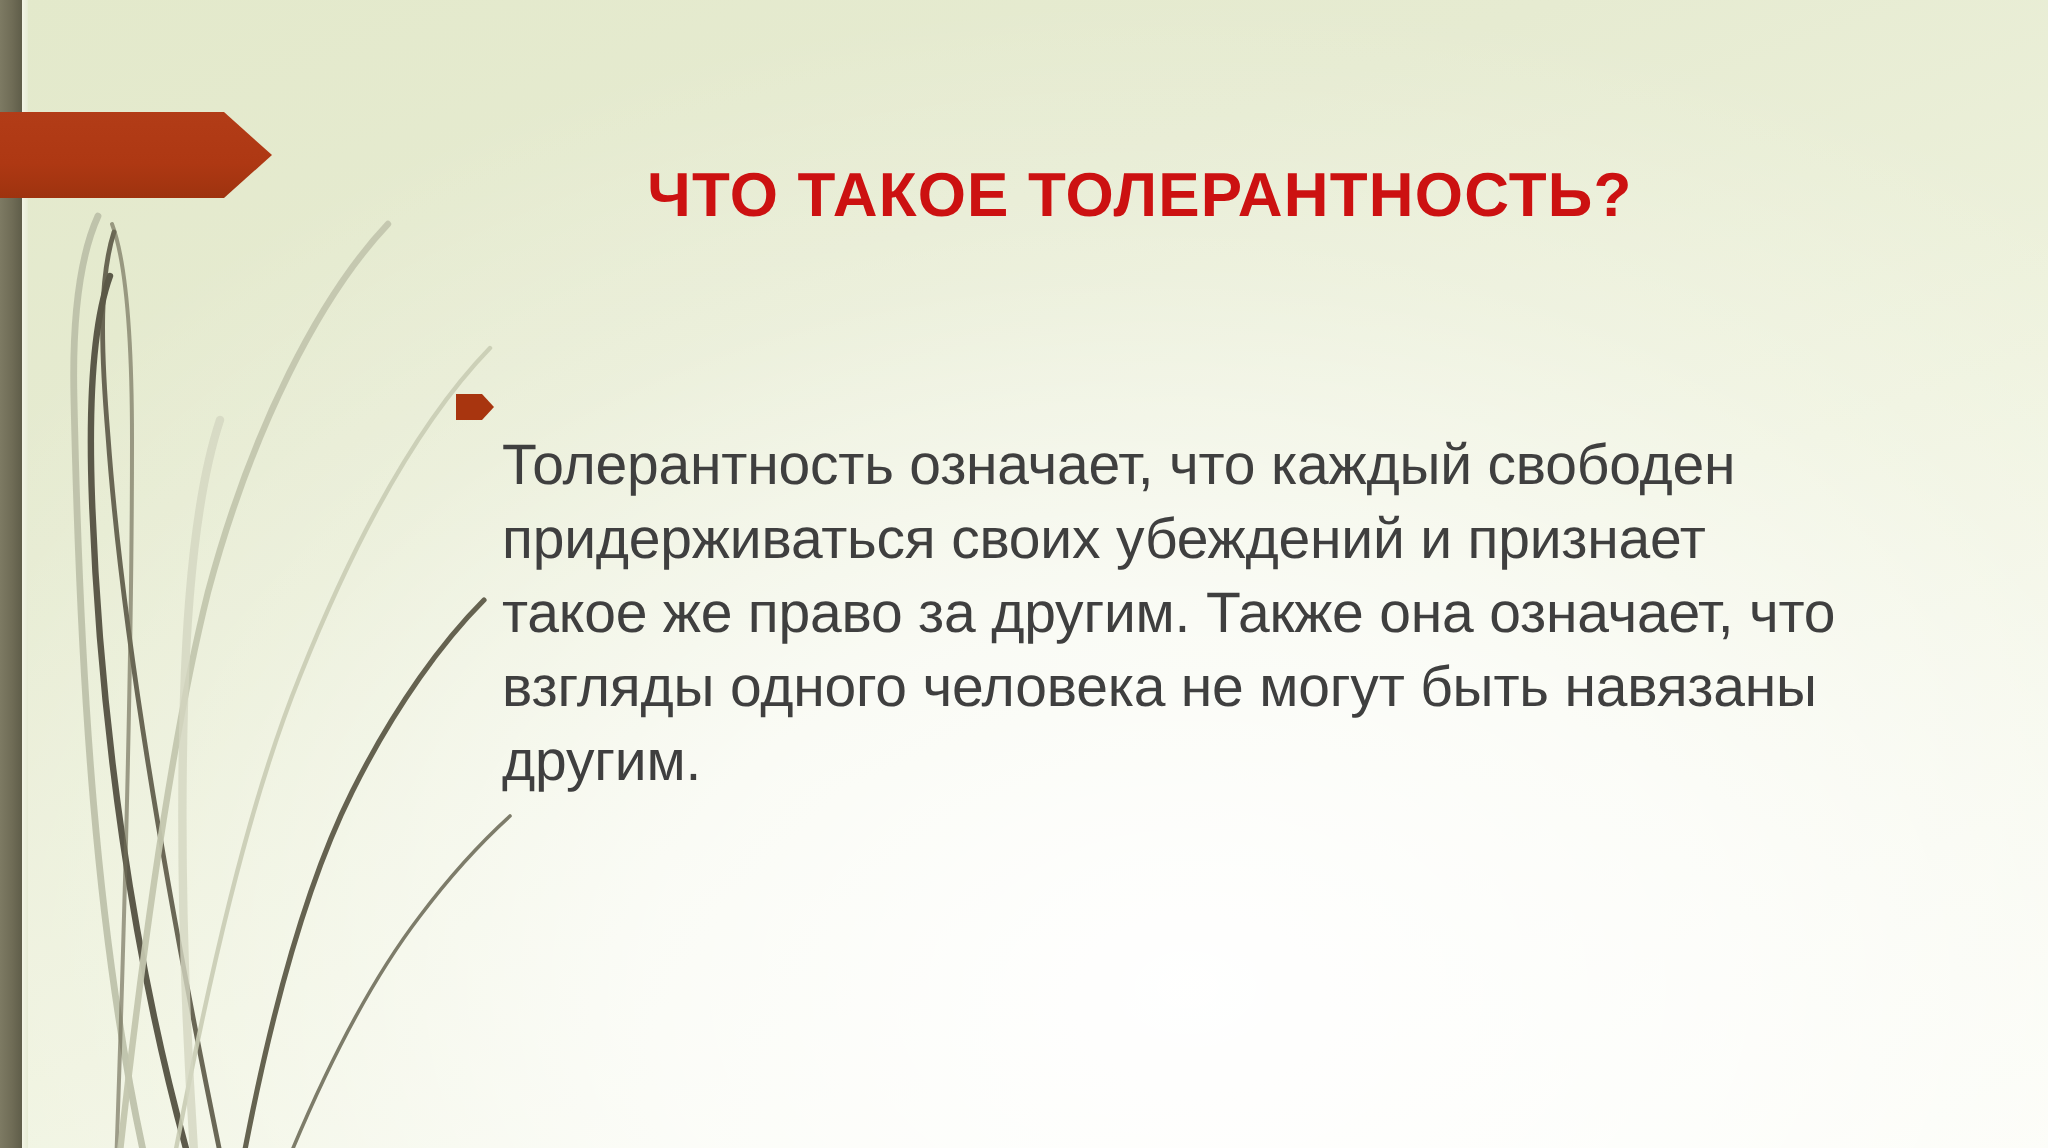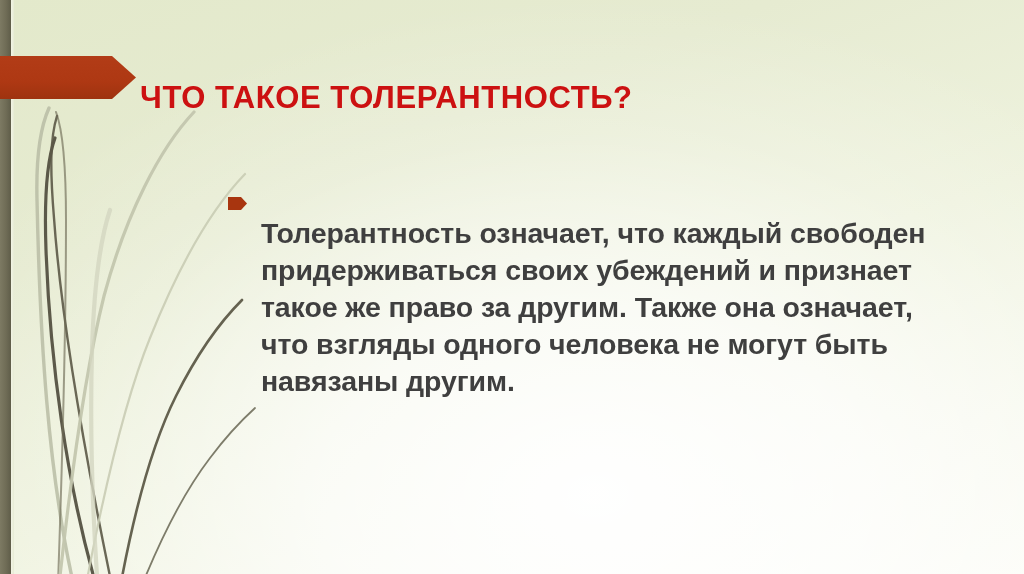--- a/index.html
+++ b/index.html
@@ -56,20 +56,21 @@
     background: #b03a16;
     background: linear-gradient(180deg, #b23c17 0%, #ae3813 60%, #9e330f 100%);
     clip-path: polygon(0 0, 112px 0, 136px 50%, 112px 100%, 0 100%);
   }
 
   .title {
     position: absolute;
     left: 140px;
     top: 55px;
     width: 860px;
+    text-align: center;
     color: #cc1111;
     font-size: 31px;
     font-weight: bold;
     letter-spacing: 0.6px;
     line-height: 44px;
     white-space: nowrap;
   }
 
   .body-block {
     position: absolute;
@@ -87,24 +88,23 @@
     height: 13px;
     margin-top: 11px;
     margin-right: 4px;
     background: #a8350f;
     clip-path: polygon(0 0, 13px 0, 19px 50%, 13px 100%, 0 100%);
   }
   .body-text {
     flex: 1 1 auto;
     color: #3f3f3f;
     font-size: 28.5px;
-    font-weight: bold;
+    font-weight: normal;
     line-height: 37px;
     letter-spacing: -0.1px;
-    margin-left: 10px;
   }
 </style>
 </head>
 <body>
 
 <div id="slide">
 
   <div class="edge-band"></div>
   <div class="edge-band-highlight"></div>
 

